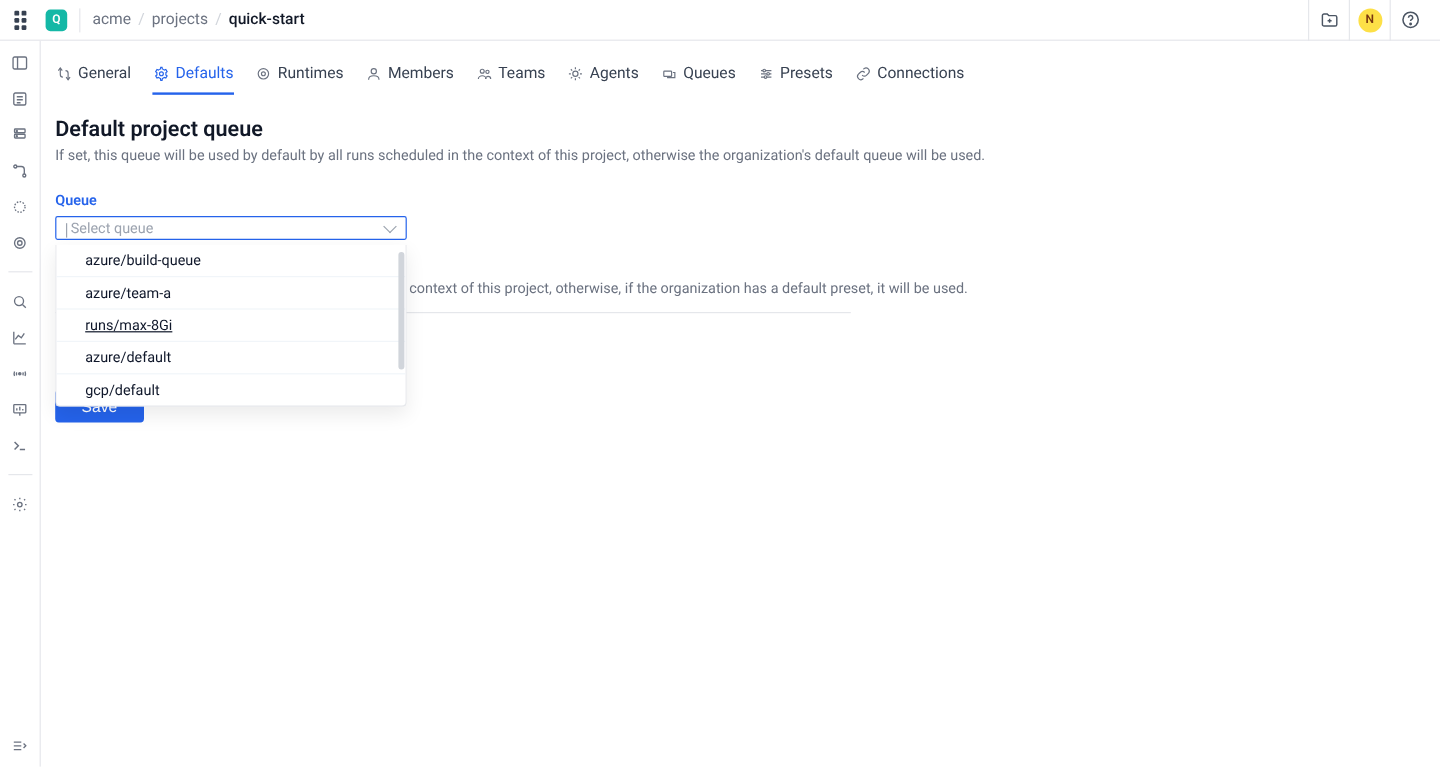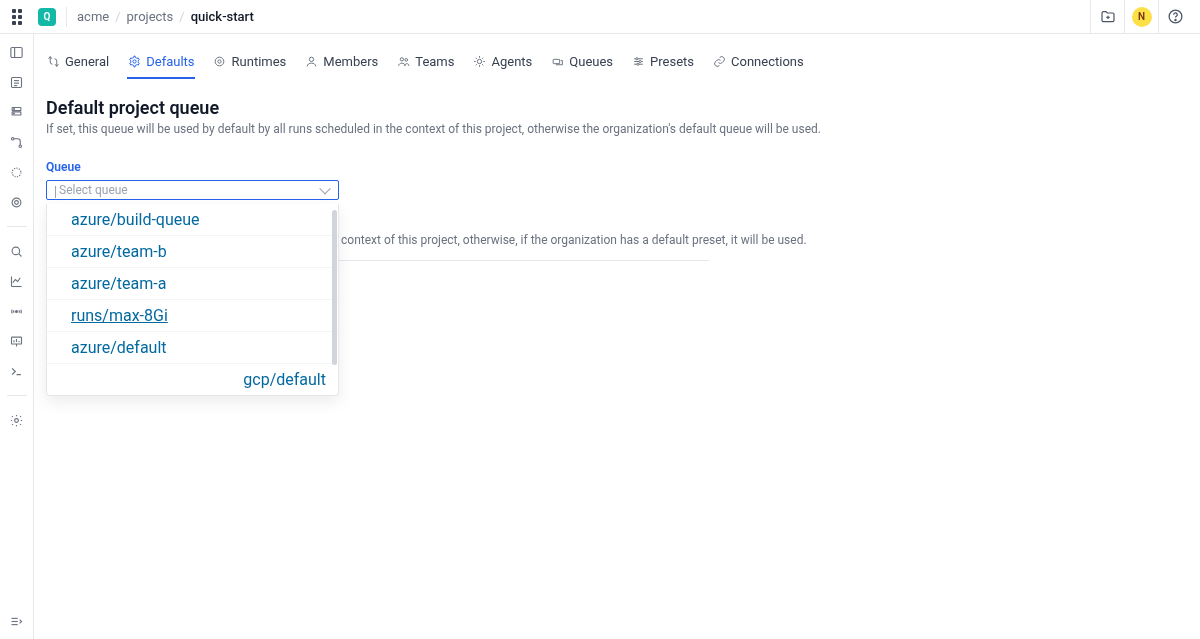--- a/index.html
+++ b/index.html
@@ -104,25 +104,25 @@
     box-shadow: 0 6px 16px rgba(0,0,0,0.08);
     border-radius: 0 0 4px 4px;
     z-index: 10;
   }
   .dropdown-inner {
     padding: 0;
     position: relative;
   }
   .dropdown-item {
     padding: 6px 12px 6px 24px;
-    font-size: 16px; color:#0369a1;
+    font-size: 12px; color:#0f172a;
     border-bottom: 1px solid #f1f5f9;
     cursor:pointer;
   }
-  .dropdown-item:last-child { border-bottom:none;text-align:right; }
+  .dropdown-item:last-child { border-bottom:none; }
   .dropdown-item.hovered { text-decoration: underline; }
   .dropdown-scrollbar {
     position:absolute; right:1px; top:6px; bottom:30px; width:5px;
     background:#d1d5db; border-radius:3px;
   }
   .below-dropdown {
     margin-top: 176px;
   }
   .partial-desc {
     font-size:12px; color:#6b7280; margin-bottom: 24px;
@@ -367,21 +367,20 @@
 
     <div class="field-label">Queue</div>
     <div class="select-wrap">
       <div class="select-input">
         <span class="select-caret-line"></span>
         <span style="margin-left:4px">Select queue</span>
       </div>
       <div class="dropdown">
         <div class="dropdown-inner" id="dropdown-list">
             <div class="dropdown-item">azure/build-queue</div>
-            <div class="dropdown-item">azure/team-b</div>
             <div class="dropdown-item">azure/team-a</div>
             <div class="dropdown-item hovered">runs/max-8Gi</div>
             <div class="dropdown-item">azure/default</div>
             <div class="dropdown-item">gcp/default</div>
           </div>
         <div class="dropdown-scrollbar"></div>
       </div>
     </div>
 
     <div class="below-dropdown">

